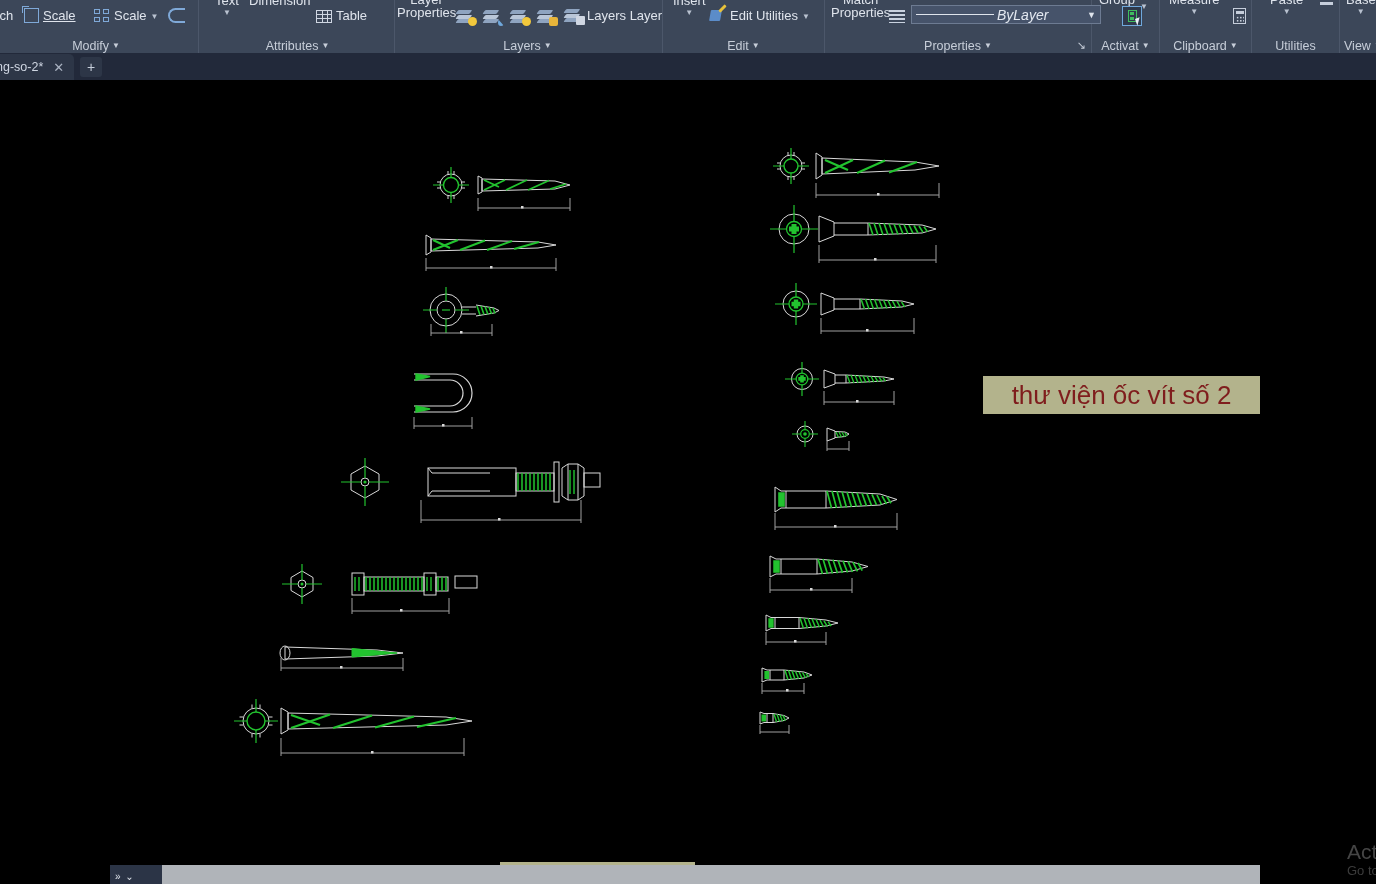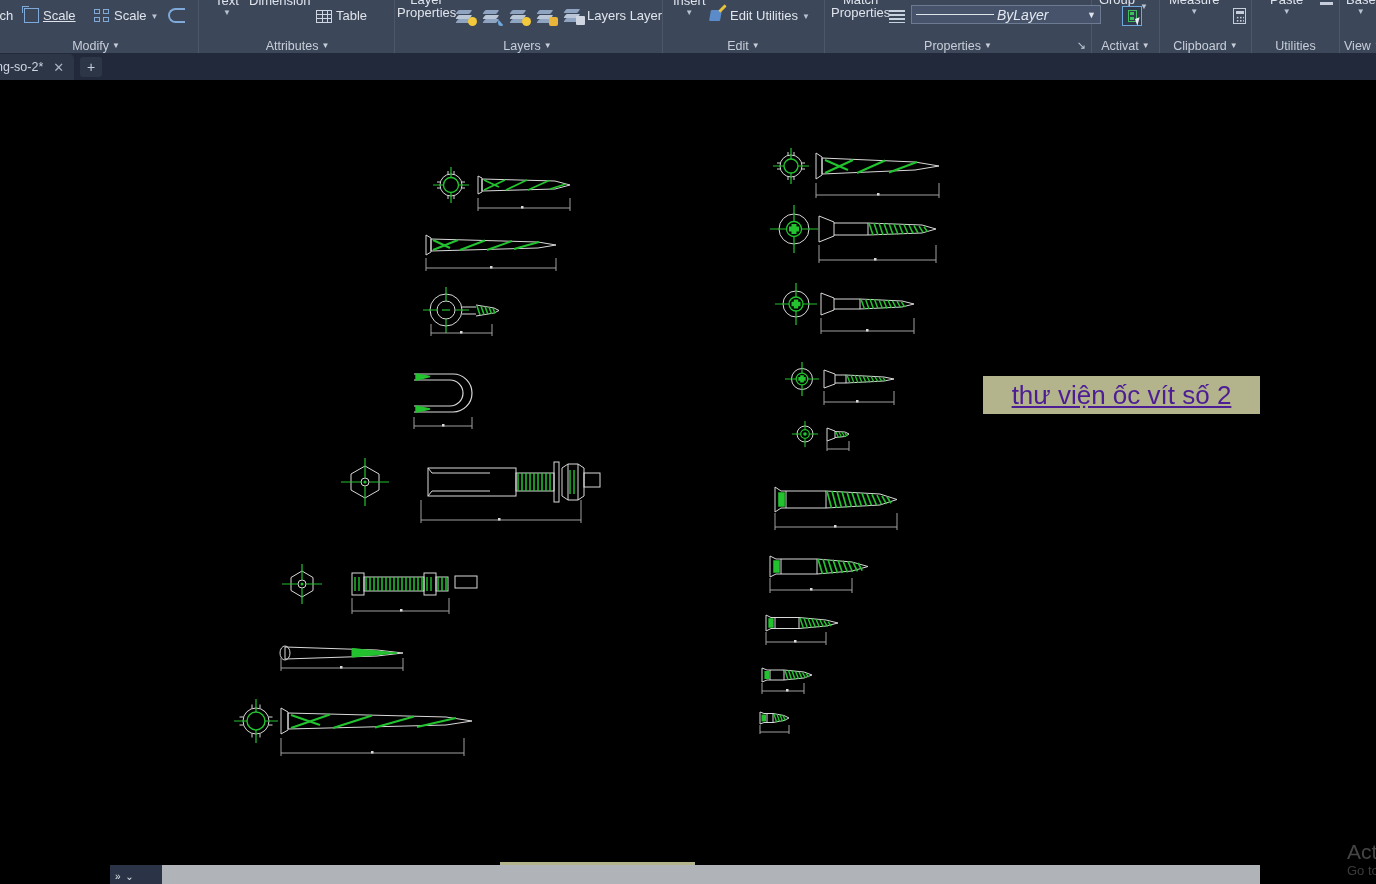--- a/index.html
+++ b/index.html
@@ -126,23 +126,23 @@
 
   
   .canvas {
     position:absolute; left:0; top:80px; width:1376px; height:804px;
     background:#000; overflow:hidden;
   }
   .cad-svg { position:absolute; left:0; top:0; }
 
   
   .cad-text {
-    position:absolute; background:#b3b38c; color:#4c1d95;
+    position:absolute; background:#b3b38c; color:#7f1d1d;
     font-family:"Liberation Sans", sans-serif; white-space:nowrap;
-    display:flex; align-items:center; justify-content:center;text-decoration:underline;
+    display:flex; align-items:center; justify-content:center;
   }
   #lbl-thuvien { left:983px; top:296px; width:277px; height:38px; font-size:26px; }
   #lbl-site    { left:500px; top:782px; width:195px; height:37px; font-size:26px; }
 
   
   .cmdbar {
     position:absolute; left:110px; bottom:0; width:1150px; height:19px;
     background:#b0b4b9; display:flex; align-items:center;
   }
   .cmd-prompt {

